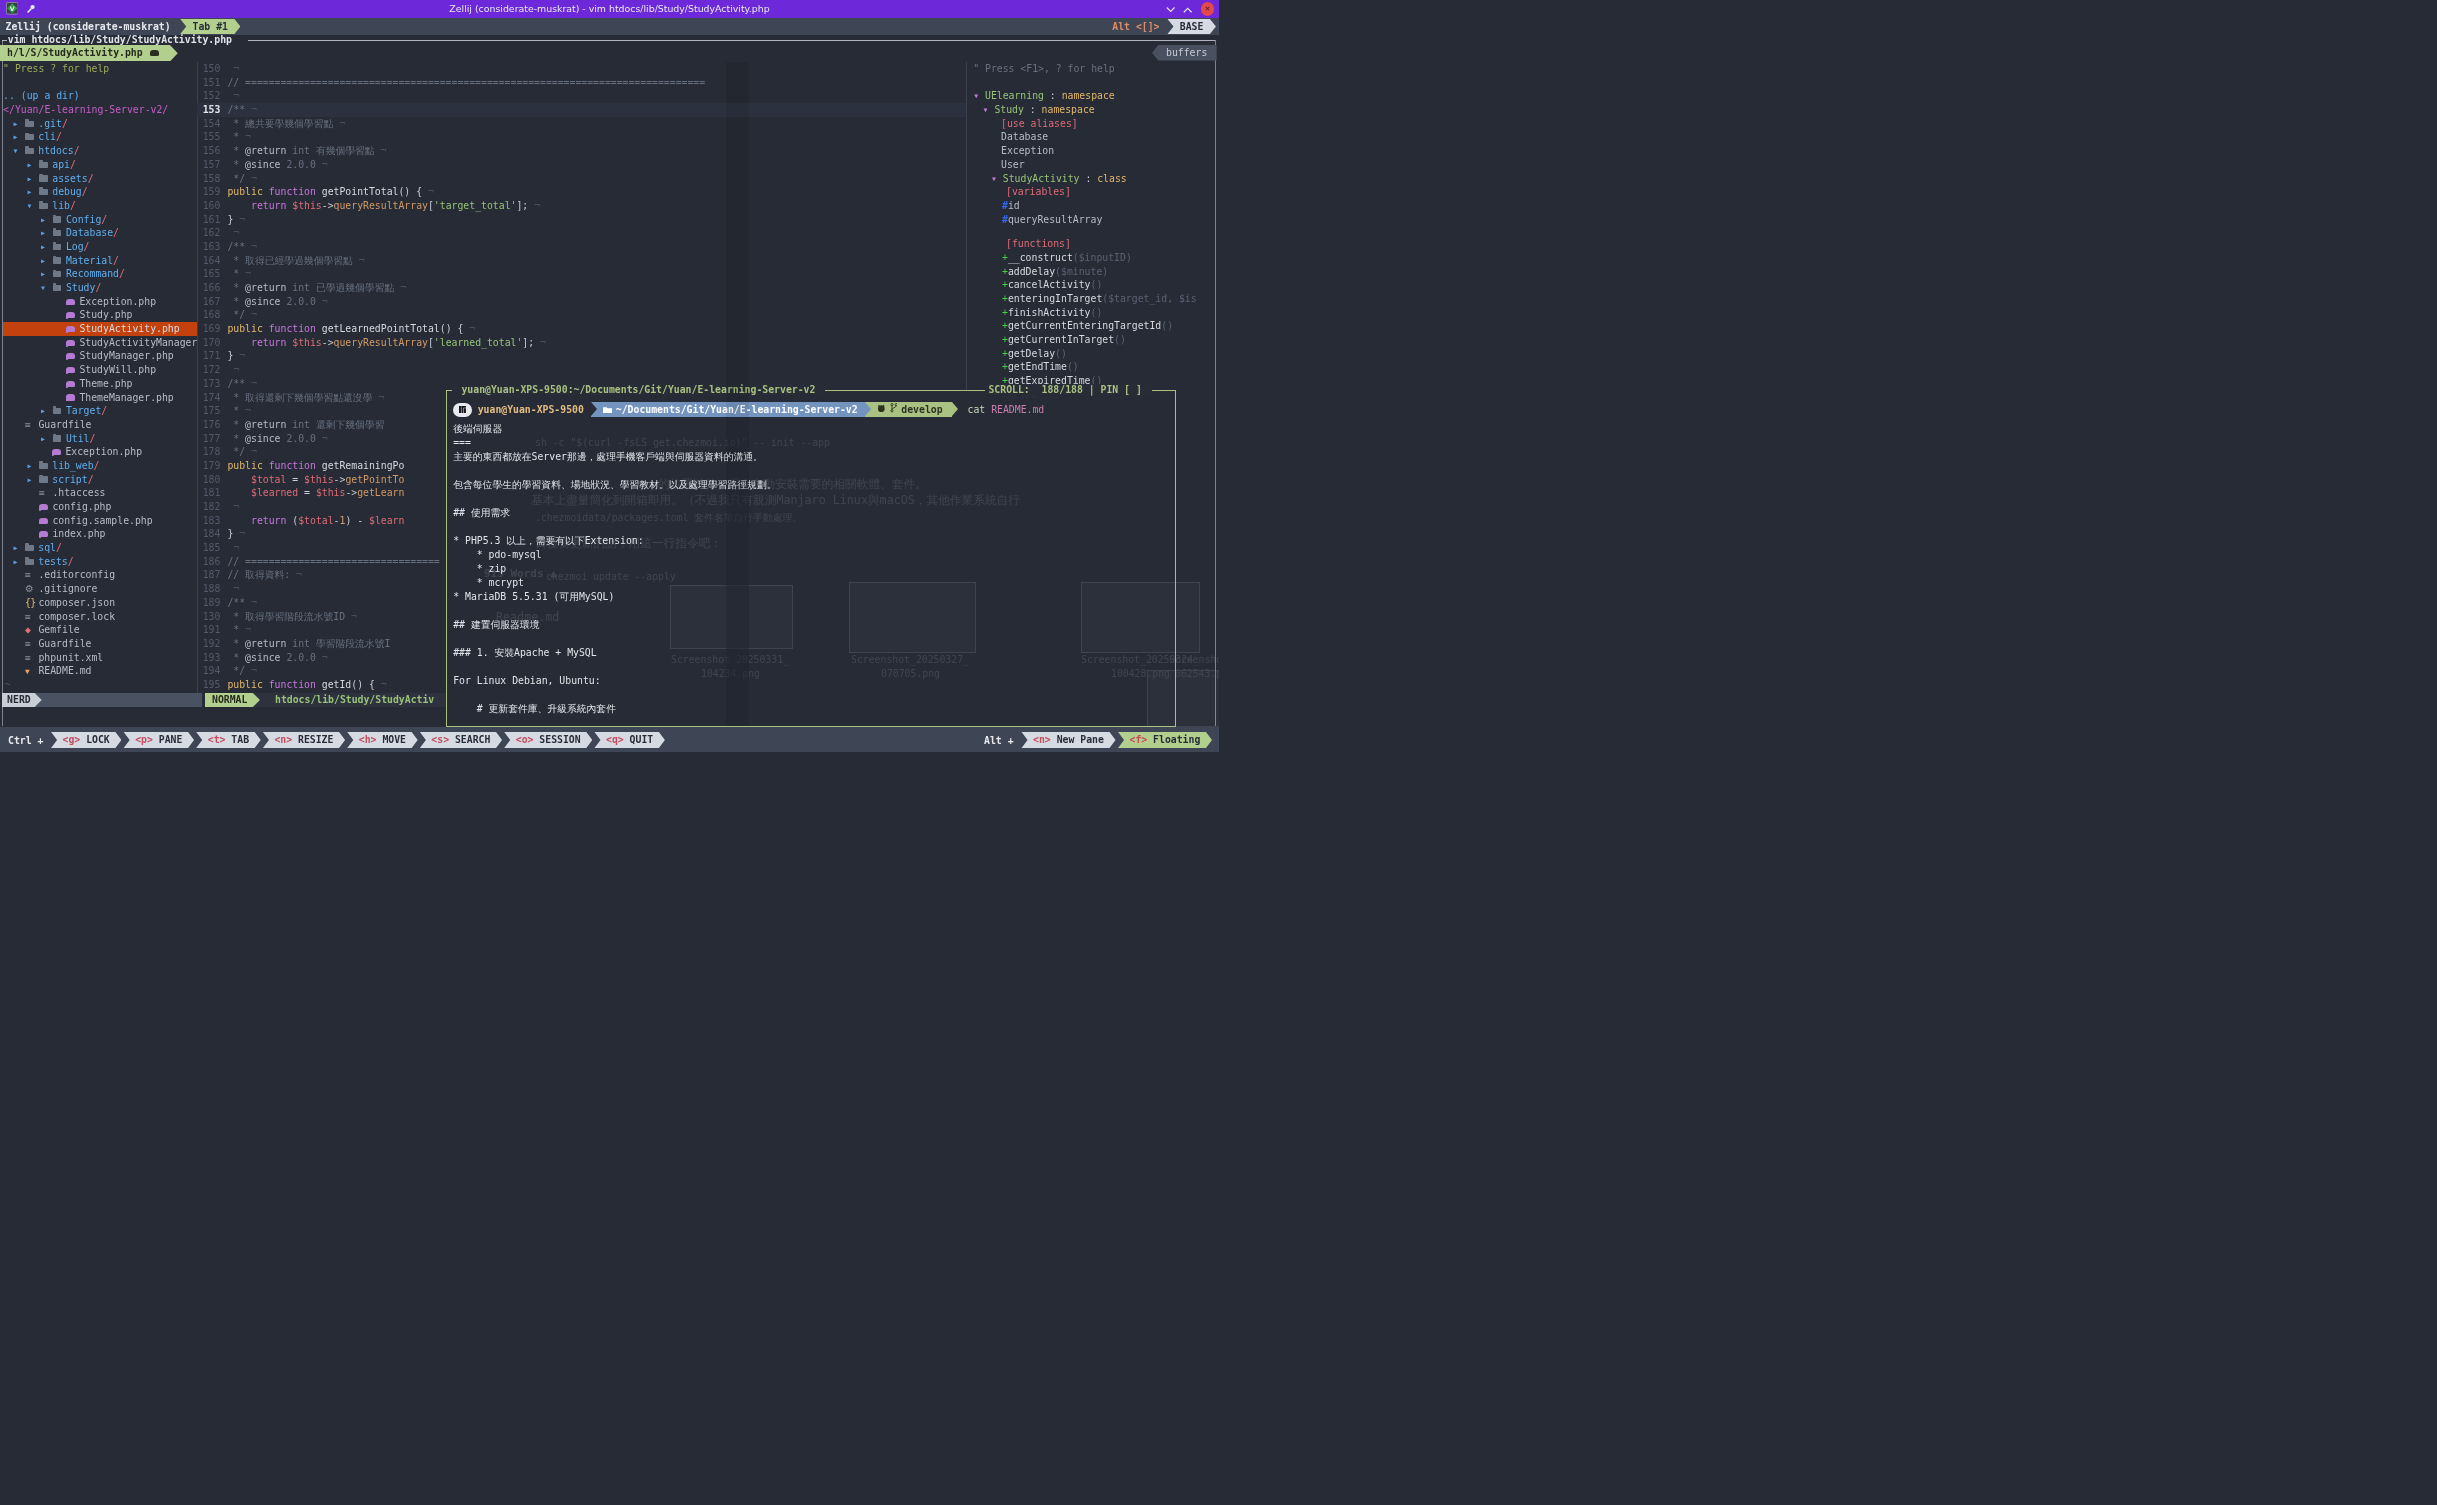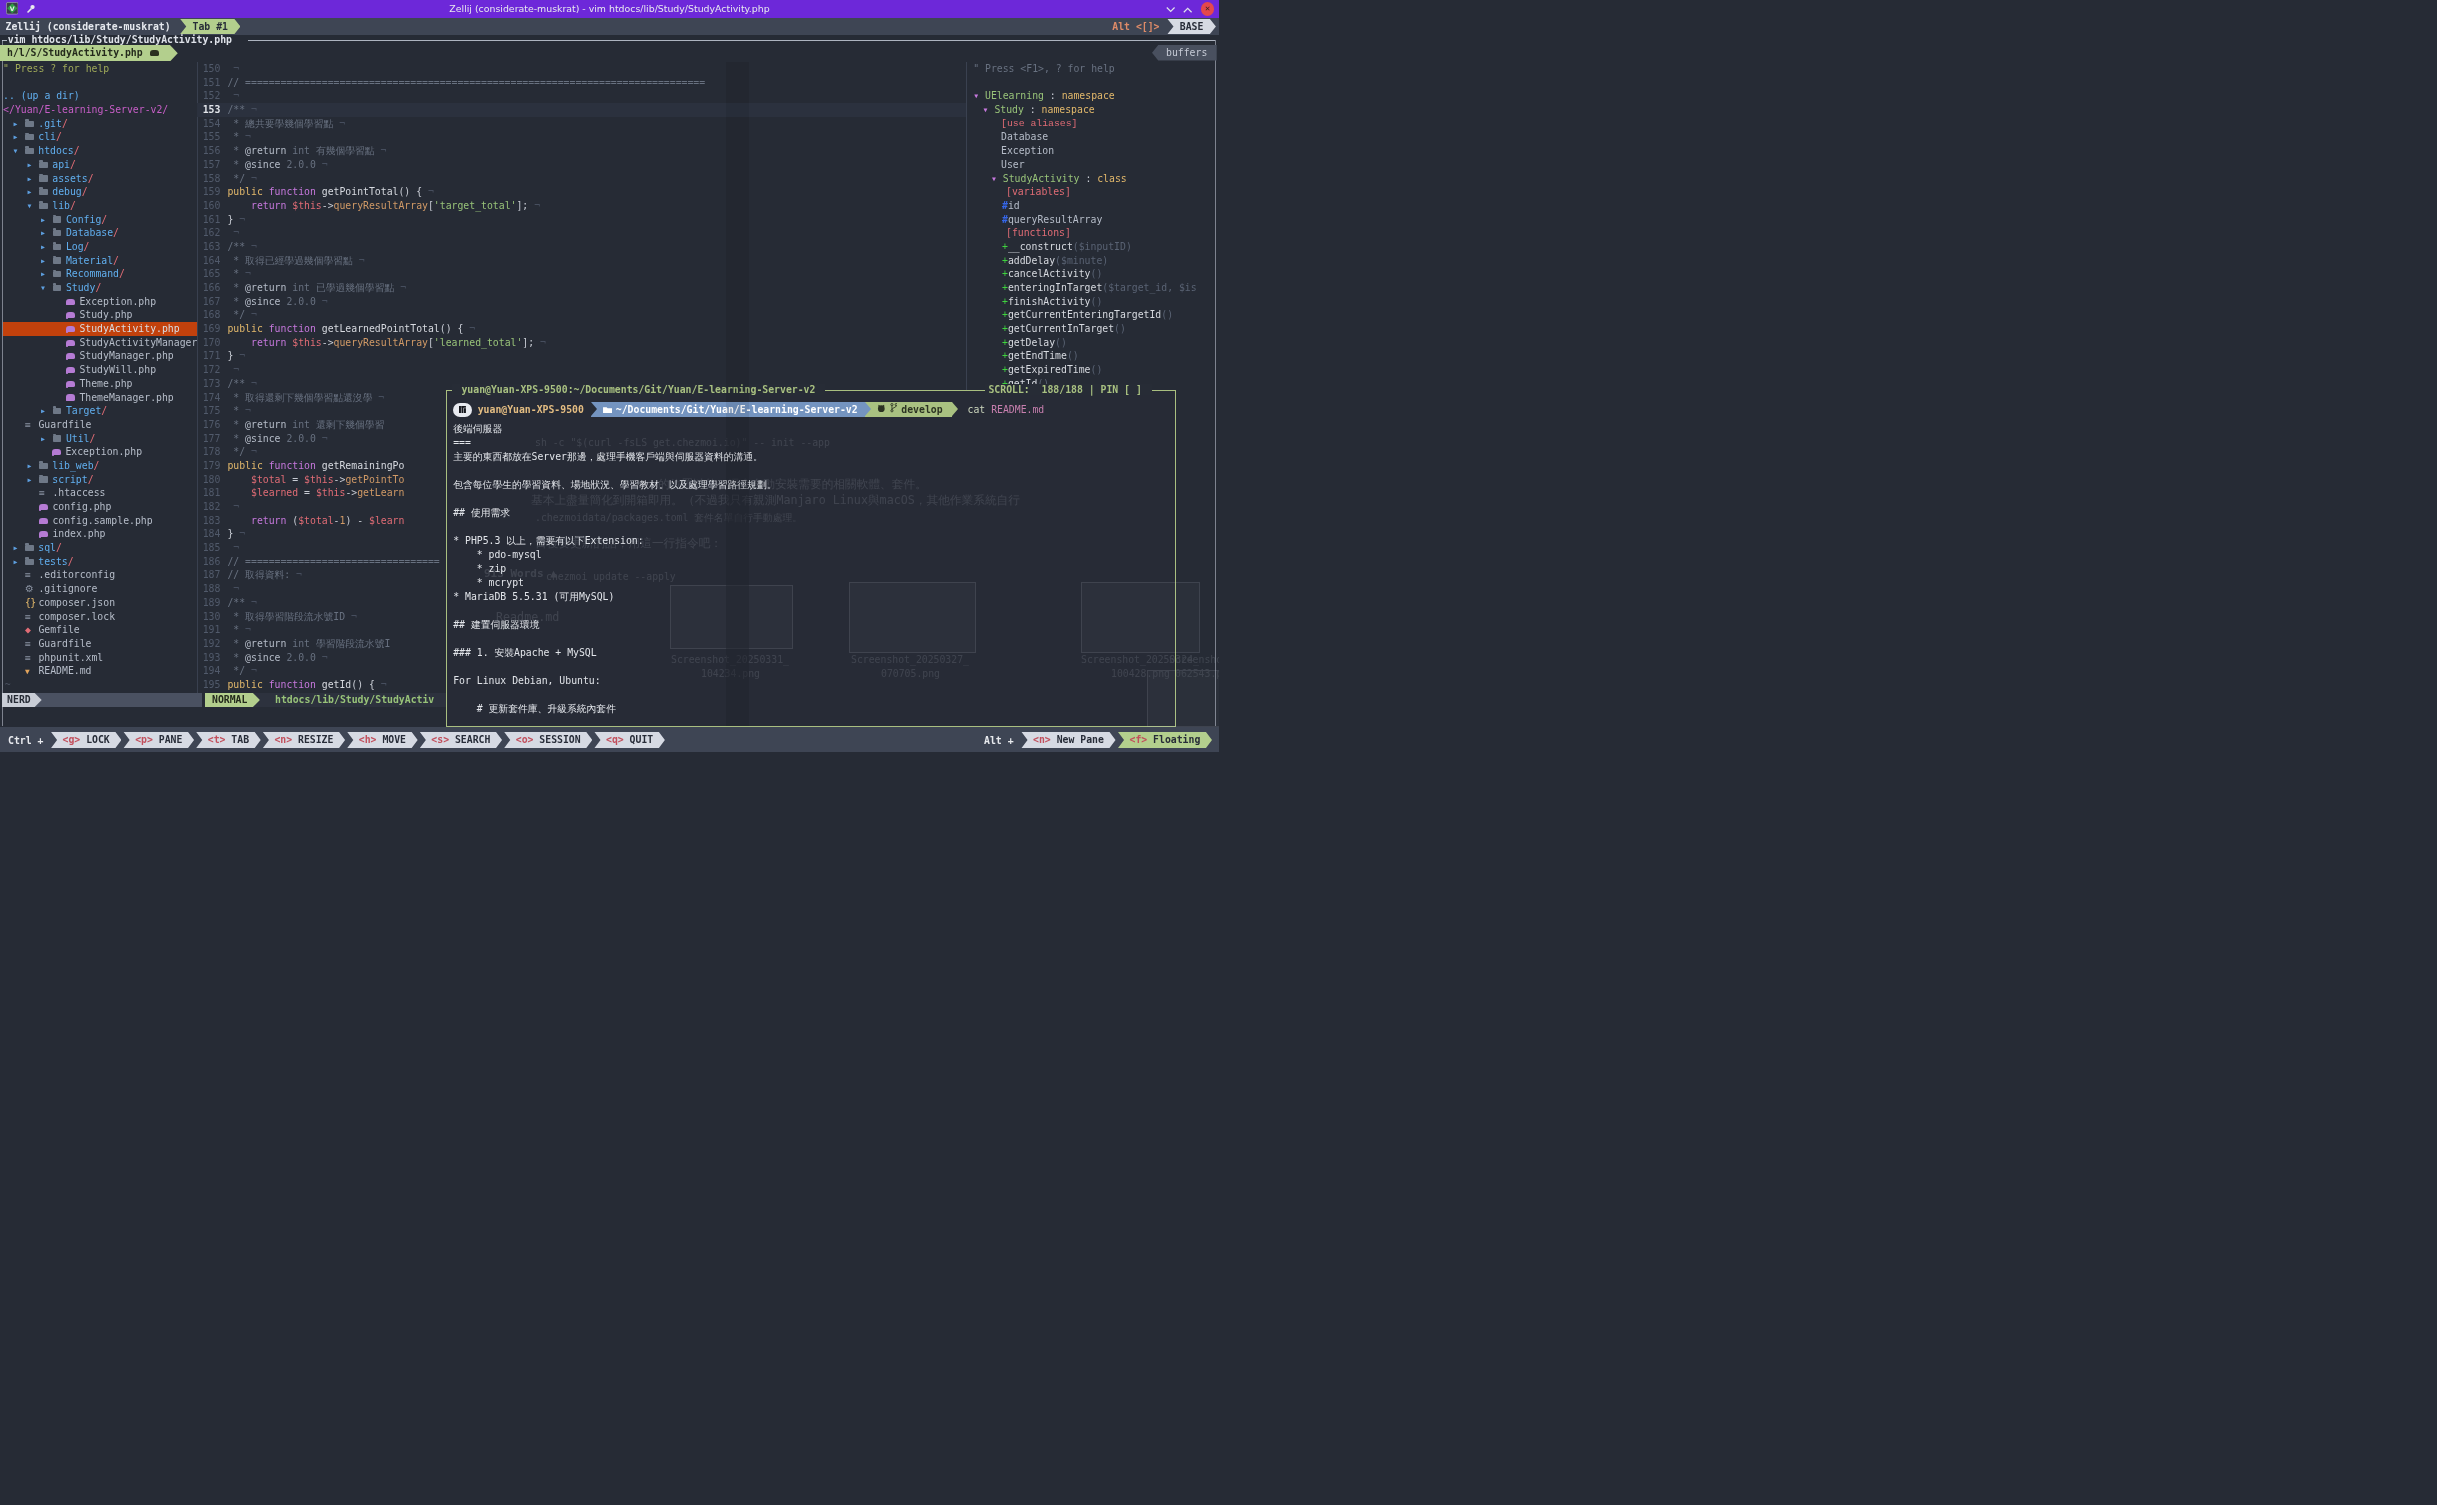--- a/index.html
+++ b/index.html
@@ -258,29 +258,29 @@
     <div class="code-row"><span class="ln">193</span><span class="codetxt"><span class="c-cm"> * </span><span class="c-cmt">@since</span><span class="c-cm"> 2.0.0</span><span class="c-eol"> ¬</span></span></div>
     <div class="code-row"><span class="ln">194</span><span class="codetxt"><span class="c-cm"> */</span><span class="c-eol"> ¬</span></span></div>
     <div class="code-row"><span class="ln">195</span><span class="codetxt"><span class="c-kw1">public </span><span class="c-kw2">function </span><span class="c-fn">getId</span><span class="c-pun">() {</span><span class="c-eol"> ¬</span></span></div>
   </div>
 
 <div class="abs" id="tagbar">
     <div class="tb-row" style="padding-left: 6.2px;"><span class="tb-cm">" Press &lt;F1&gt;, ? for help</span></div>
     <div class="tb-row" style="padding-left: 6.2px;"></div>
     <div class="tb-row" style="padding-left: 6.2px;"><span class="tb-ar">▾ </span><span class="tb-name">UElearning</span><span class="tb-pun"> : </span><span class="tb-kind">namespace</span></div>
     <div class="tb-row" style="padding-left: 15.6px;"><span class="tb-ar">▾ </span><span class="tb-name">Study</span><span class="tb-pun"> : </span><span class="tb-kind">namespace</span></div>
-    <div class="tb-row" style="padding-left: 34px; font-family: Liberation Mono, monospace;"><span class="tb-br">[use aliases]</span></div>
+    <div class="tb-row" style="padding-left: 34px;"><span class="tb-br">[use aliases]</span></div>
     <div class="tb-row" style="padding-left: 34px;"><span class="tb-pl">Database</span></div>
     <div class="tb-row" style="padding-left: 34px;"><span class="tb-pl">Exception</span></div>
     <div class="tb-row" style="padding-left: 34px;"><span class="tb-pl">User</span></div>
     <div class="tb-row" style="padding-left: 24px;"><span class="tb-ar">▾ </span><span class="tb-name">StudyActivity</span><span class="tb-pun"> : </span><span class="tb-kind">class</span></div>
     <div class="tb-row" style="padding-left: 39px;"><span class="tb-br">[variables]</span></div>
     <div class="tb-row" style="padding-left: 35px;"><span class="tb-hash">#</span><span class="tb-pl">id</span></div>
     <div class="tb-row" style="padding-left: 35px;"><span class="tb-hash">#</span><span class="tb-pl">queryResultArray</span></div>
-    <div class="tb-row" style="padding-left: 39px;"><span class="tb-br">[functions]</span></div>
+    <div class="tb-row" style="padding-left: 39px; margin-top: 11px;"><span class="tb-br">[functions]</span></div>
     <div class="tb-row" style="padding-left: 35px;"><span class="tb-plus">+</span><span class="tb-meth">__construct</span><span class="tb-arg">($inputID)</span></div>
     <div class="tb-row" style="padding-left: 35px;"><span class="tb-plus">+</span><span class="tb-meth">addDelay</span><span class="tb-arg">($minute)</span></div>
     <div class="tb-row" style="padding-left: 35px;"><span class="tb-plus">+</span><span class="tb-meth">cancelActivity</span><span class="tb-arg">()</span></div>
     <div class="tb-row" style="padding-left: 35px;"><span class="tb-plus">+</span><span class="tb-meth">enteringInTarget</span><span class="tb-arg">($target_id, $is</span></div>
     <div class="tb-row" style="padding-left: 35px;"><span class="tb-plus">+</span><span class="tb-meth">finishActivity</span><span class="tb-arg">()</span></div>
     <div class="tb-row" style="padding-left: 35px;"><span class="tb-plus">+</span><span class="tb-meth">getCurrentEnteringTargetId</span><span class="tb-arg">()</span></div>
     <div class="tb-row" style="padding-left: 35px;"><span class="tb-plus">+</span><span class="tb-meth">getCurrentInTarget</span><span class="tb-arg">()</span></div>
     <div class="tb-row" style="padding-left: 35px;"><span class="tb-plus">+</span><span class="tb-meth">getDelay</span><span class="tb-arg">()</span></div>
     <div class="tb-row" style="padding-left: 35px;"><span class="tb-plus">+</span><span class="tb-meth">getEndTime</span><span class="tb-arg">()</span></div>
     <div class="tb-row" style="padding-left: 35px;"><span class="tb-plus">+</span><span class="tb-meth">getExpiredTime</span><span class="tb-arg">()</span></div>

